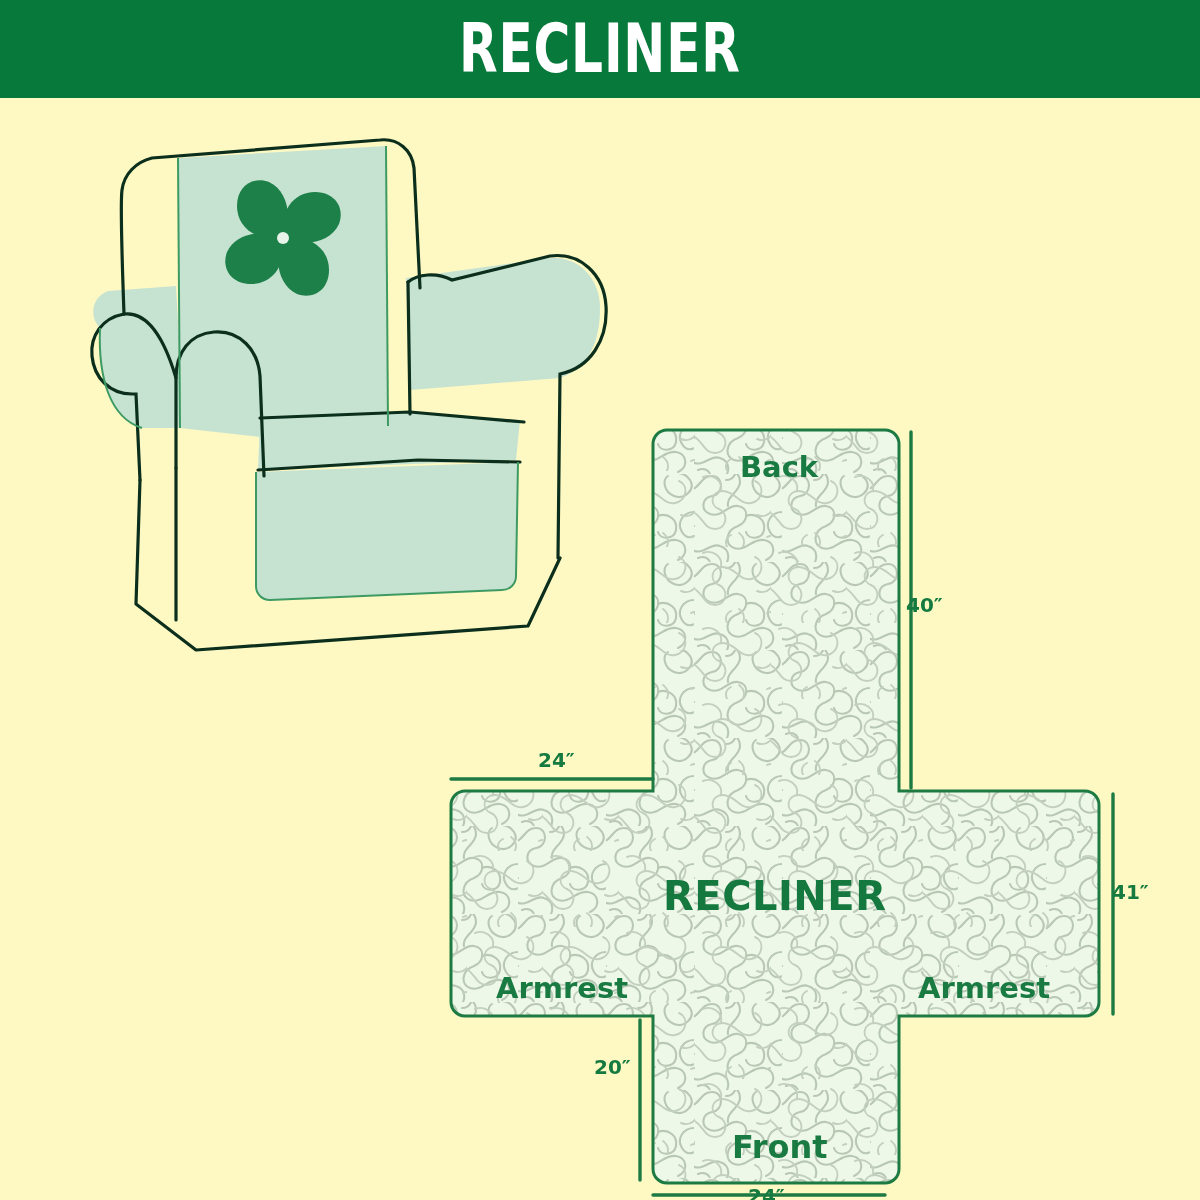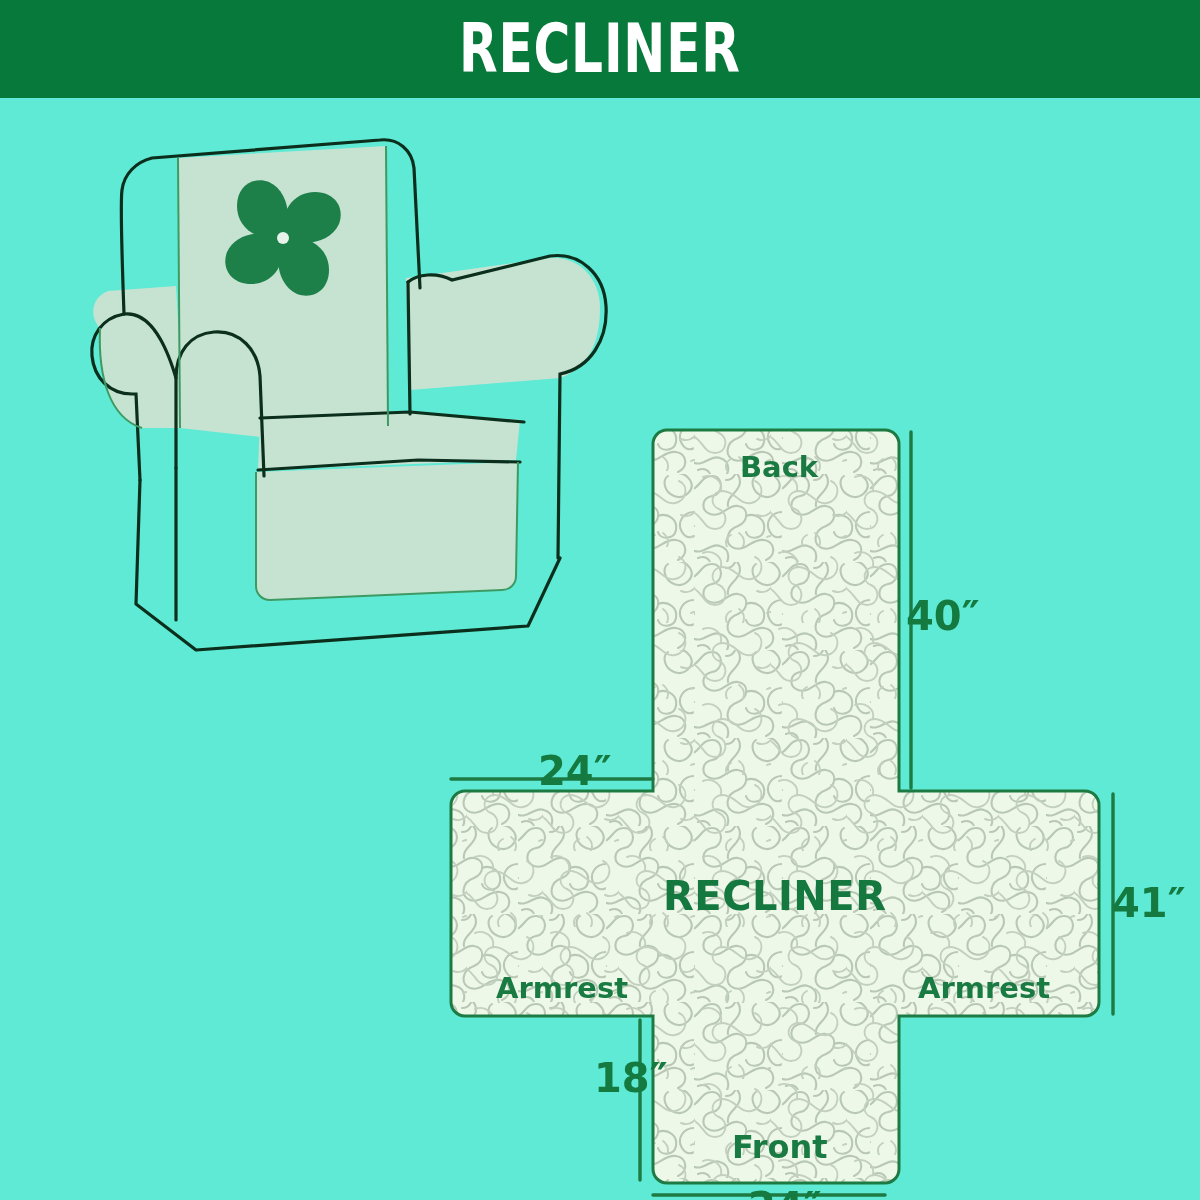--- a/index.html
+++ b/index.html
@@ -41,21 +41,21 @@
     user-select: none;
   }
 
   
   #stage {
     position: absolute;
     left: 0;
     top: 98px;
     width: 1200px;
     height: 1102px;
-    background: #5eead4;
+    background: #fef9c3;
   }
 
   .svg-layer {
     position: absolute;
     left: 0;
     top: 0;
   }
 
   
   #chair-illustration {
@@ -92,21 +92,21 @@
     left: 663px; top: 775px;
     font-size: 40px;
     letter-spacing: 0.5px;
     color: #15783F;
   }
 
   .dim-label {
     position: absolute;
     color: #157A40;
     font-weight: 700;
-    font-size: 40px;
+    font-size: 20px;
     white-space: nowrap;
     user-select: none;
     font-family: "DejaVu Sans", "Liberation Sans", sans-serif;
   }
   #dim-40  { left: 906px; top: 495px; }
   #dim-23  { left: 1112px; top: 782px; }
   #dim-24-top { left: 538px; top: 650px; }
   #dim-19  { left: 594px; top: 957px; }
   #dim-24-bottom { left: 748px; top: 1086px; }
 </style>
@@ -262,17 +262,17 @@
   <div class="diag-label" id="label-front">Front</div>
 
   <div class="diag-label" id="label-center-recliner">RECLINER</div>
 
   <div class="dim-label" id="dim-40">40″</div>
 
   <div class="dim-label" id="dim-23">41″</div>
 
   <div class="dim-label" id="dim-24-top">24″</div>
 
-  <div class="dim-label" id="dim-19">18″</div>
+  <div class="dim-label" id="dim-19">20″</div>
 
   <div class="dim-label" id="dim-24-bottom">24″</div>
 
 </div>
 
 </body></html>

